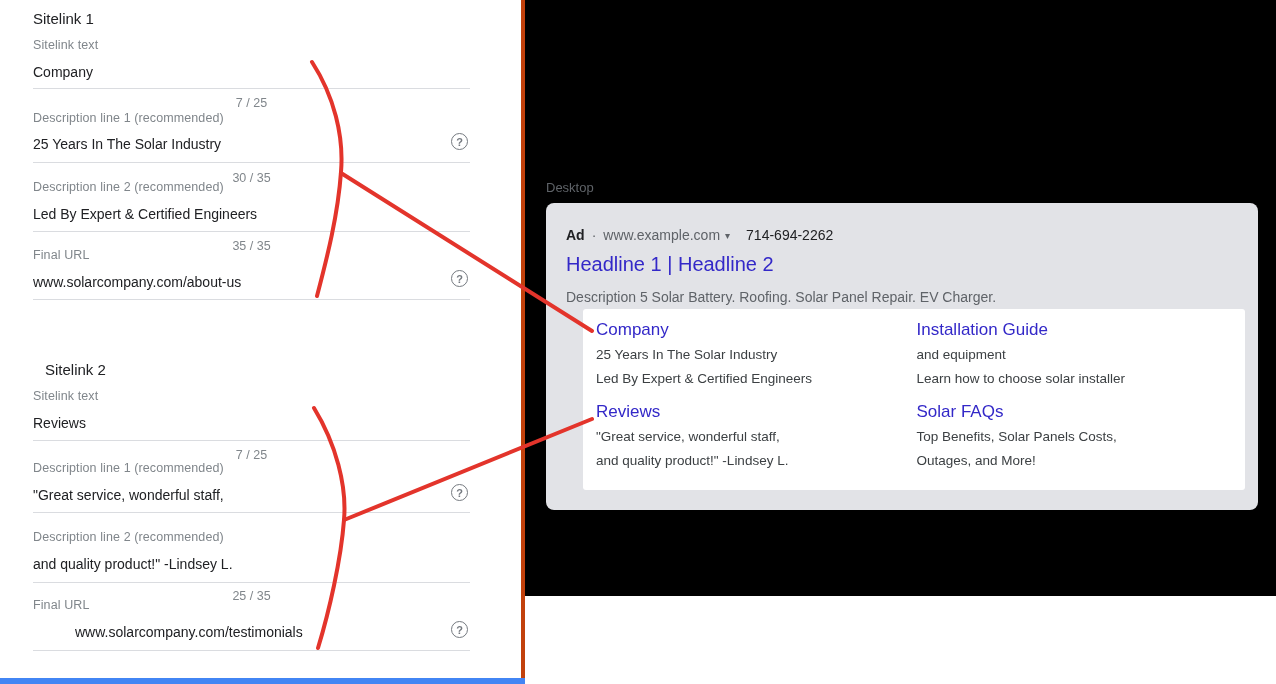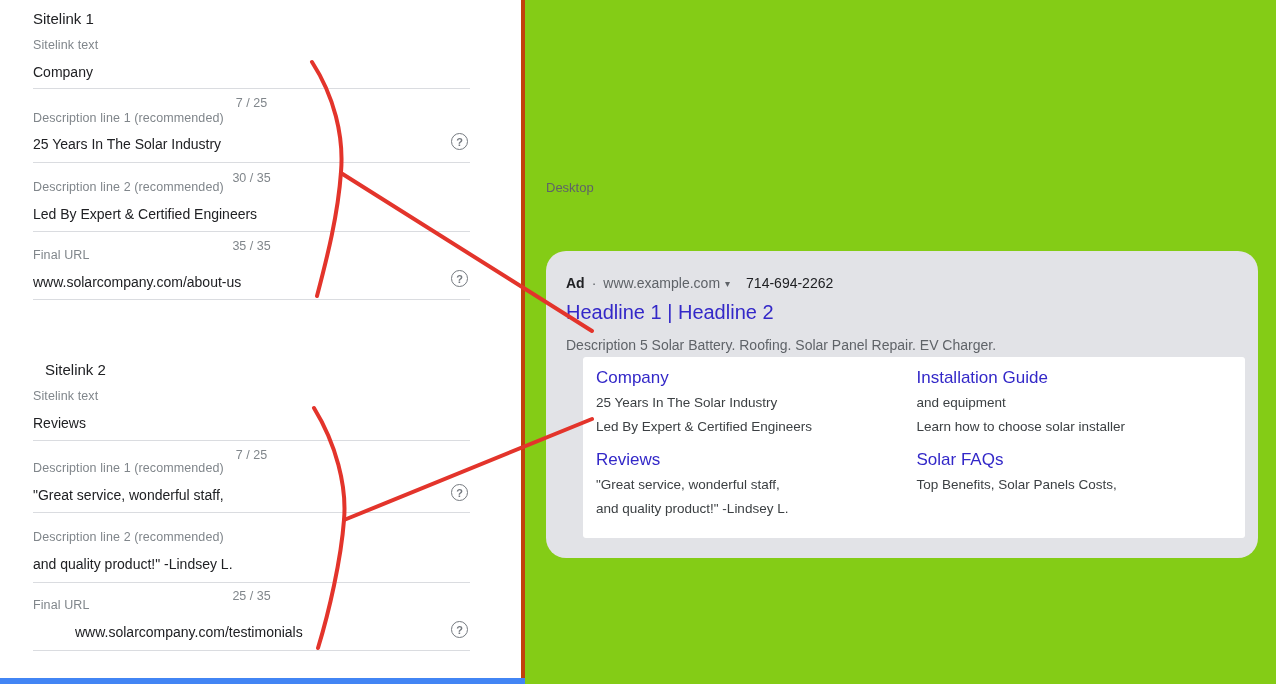--- a/index.html
+++ b/index.html
@@ -28,25 +28,25 @@
   .counter { left:33px; width:437px; text-align:center; font-size:12.5px; color:#80868b; }
   .help {
     width:17px; height:17px; border:1.4px solid #757a80; border-radius:50%;
     color:#757a80; font-size:11px; font-weight:bold;
     display:flex; align-items:center; justify-content:center;
     cursor:pointer;
   }
   .bottom-bar { left:0; top:678px; width:525px; height:6px; background:var(--bar); z-index:2; }
 
   
-  .right-area { left:525px; top:0; width:751px; height:684px; background:#84cc16; z-index:1; }
+  .right-area { left:525px; top:0; width:751px; height:596px; background:#000000; z-index:1; }
   .device-label { font-size:13px; color:#5f6368; }
   .preview-card {
     left:21px; top:203px; width:712px; height:307px;
-    background:#e2e3e7; border-radius:20px;margin-top:48px;
+    background:#e2e3e7; border-radius:8px;
   }
   .ad-line { left:20px; top:24px; font-size:14px; color:#5f6368; display:flex; align-items:center; }
   .ad-badge { font-weight:bold; color:#202124; }
   .ad-sep { margin:0 7px; }
   .ad-caret { font-size:10px; margin-left:5px; color:#5f6368; }
   .ad-phone { color:#202124; margin-left:16px; }
   .headline { left:20px; top:50px; font-size:20px; color:var(--link); }
   .pdesc { left:20px; top:86px; font-size:14px; color:#5f6368; }
   .sitelinks-box {
     left:37px; top:106px; width:662px; height:181px;
@@ -150,20 +150,21 @@
 
         <div class="sl-cell">
           <div class="sl-title">Reviews</div>
           <div class="sl-line">"Great service, wonderful staff,</div>
           <div class="sl-line">and quality product!" -Lindsey L.</div>
         </div>
 
         <div class="sl-cell">
           <div class="sl-title">Solar FAQs</div>
           <div class="sl-line">Top Benefits, Solar Panels Costs,</div>
+          <div class="sl-line">Outages, and More!</div>
         </div>
 
       </div>
     </div>
 
   </div>
 </div>
 
 <svg class="abs overlay" viewBox="0 0 1276 684" xmlns="http://www.w3.org/2000/svg">
   <path class="annot" d="M312,62 C334,96 344,136 341,172 C338,215 327,258 317,296" fill="none" stroke-width="4" stroke-linecap="round" stroke="#e3342b"></path>

